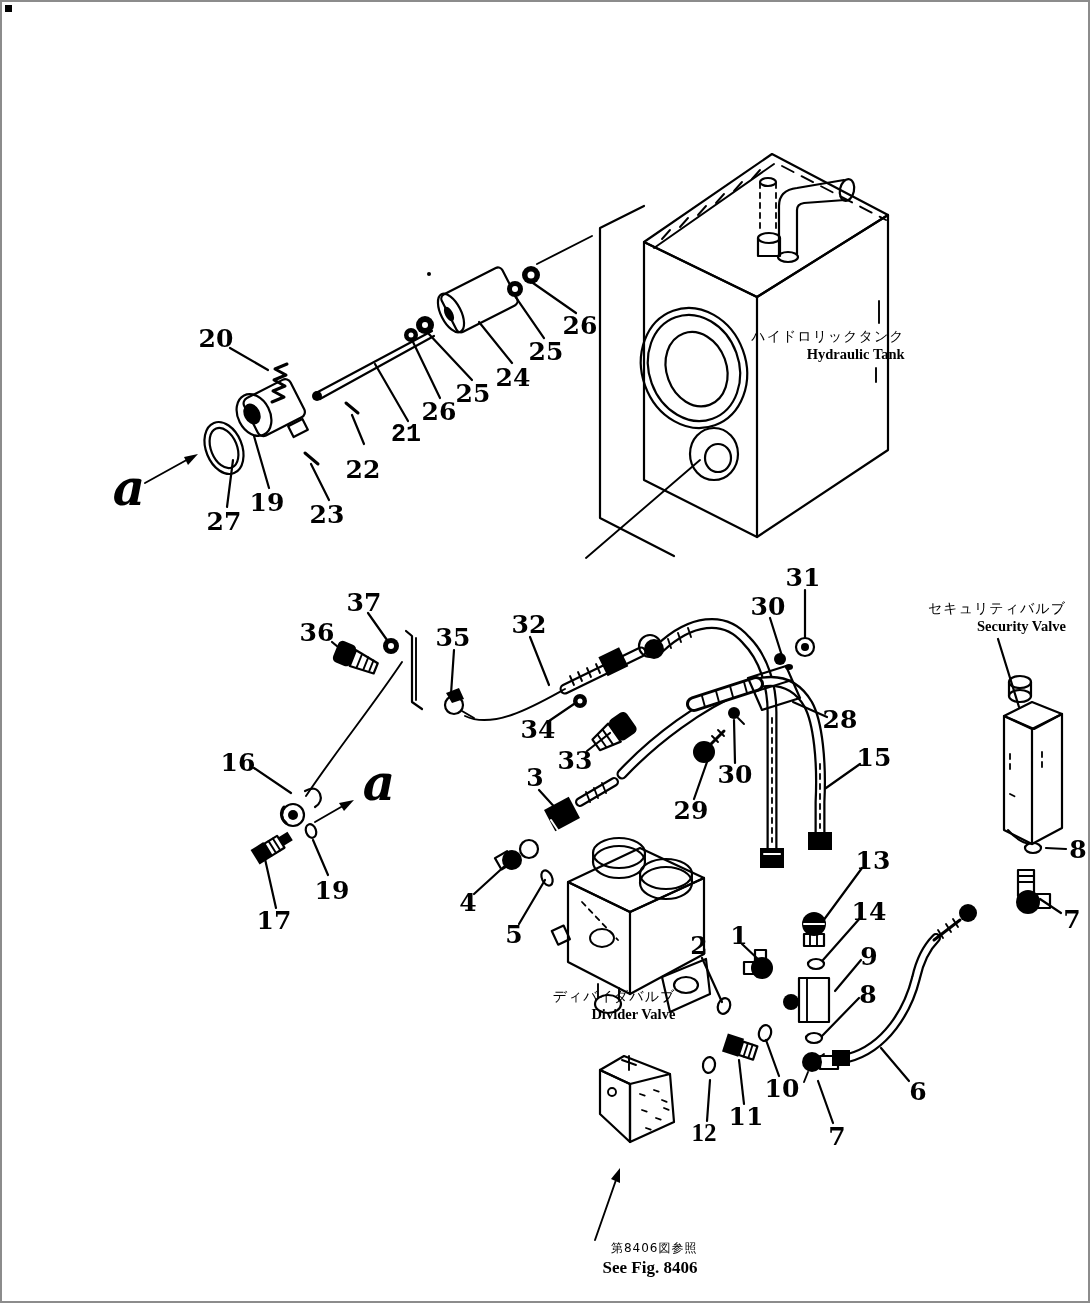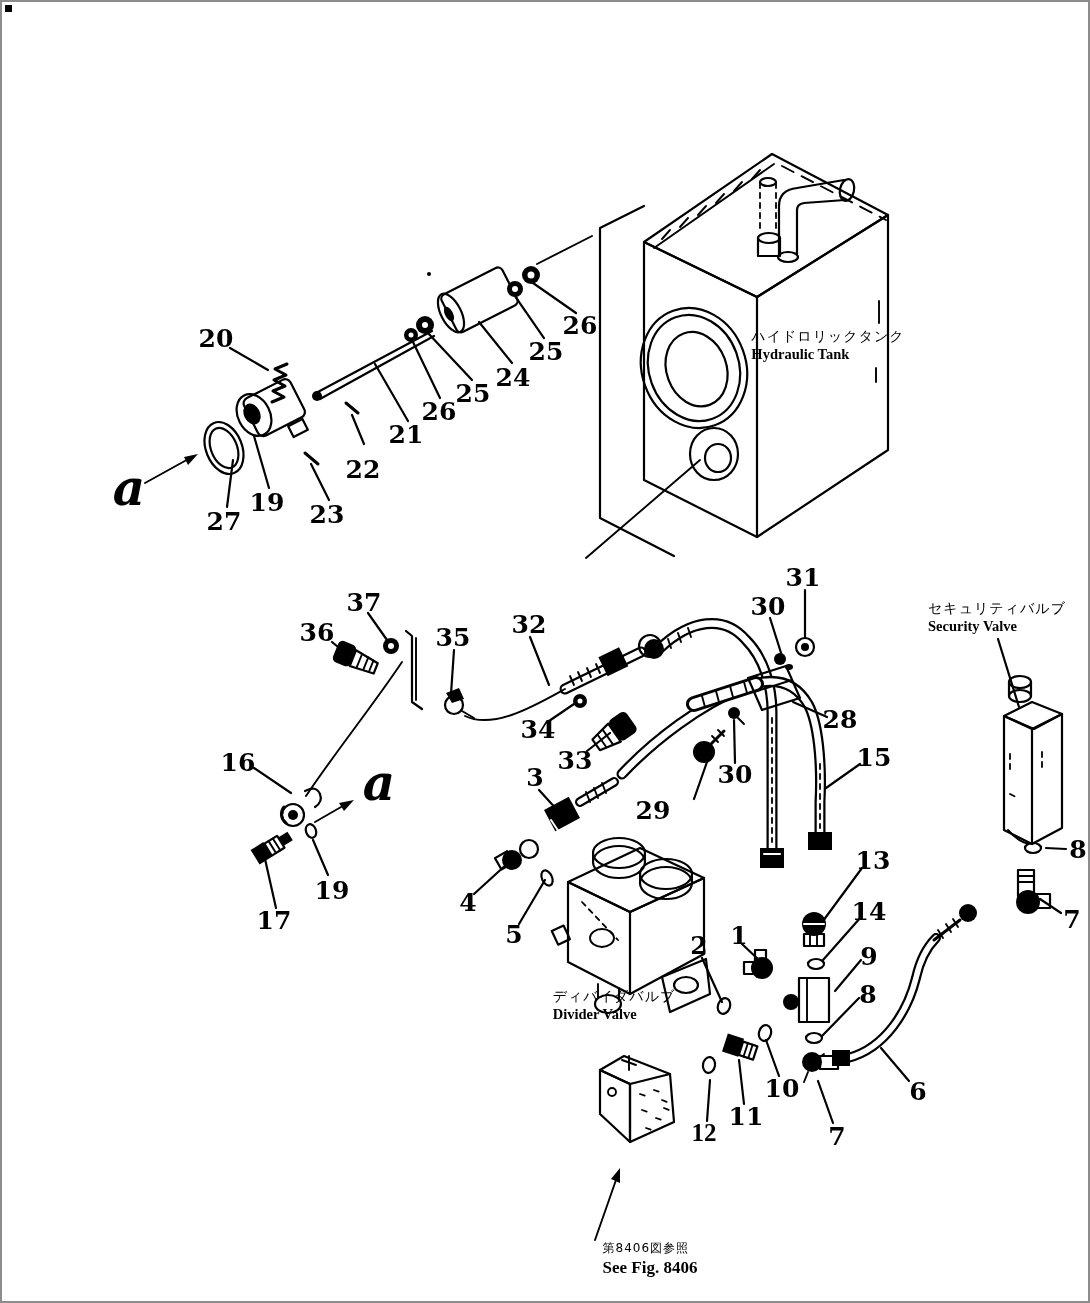--- a/index.html
+++ b/index.html
@@ -25,21 +25,21 @@
   .callout{
     position:absolute;transform:translate(-50%,-50%);
     font-family:"DejaVu Serif","Liberation Serif",serif;
     font-weight:bold;font-size:25px;color:#000;white-space:nowrap;z-index:5;
   }
   .view-marker{
     position:absolute;transform:translate(-50%,-50%);
     font-family:"DejaVu Serif","Liberation Serif",serif;
     font-style:italic;font-weight:bold;font-size:50px;color:#000;z-index:5;
   }
-  .lbl{position:absolute;transform:translate(-50%,-50%);text-align:left;color:#000;
+  .lbl{position:absolute;transform:translate(-50%,-50%);text-align:right;color:#000;
        line-height:1.3;white-space:nowrap;z-index:4;}
   .lbl .jp{font-size:14px;font-family:"DejaVu Sans","Liberation Sans",sans-serif;letter-spacing:1px;}
   .lbl .en{font-size:14.5px;font-weight:bold;font-family:"Liberation Serif","DejaVu Serif",serif;}
   .tank-label{left:826px;top:344px;}
   .secv-label{left:995px;top:616px;}
   .divv-label{left:612px;top:1004px;}
   .figref-label{left:616px;top:1258px;margin-left:32px;}
   .figref-label .jp{font-size:12px;}
   .figref-label .en{font-size:17px;font-weight:bold;}
 </style>
@@ -409,37 +409,37 @@
     <div class="jp">第8406図参照</div>
     <div class="en">See Fig. 8406</div>
   </div>
 
   <div id="callouts">
       <div class="callout" style="left: 214px; top: 336px;">20</div>
       <div class="callout" style="left: 222px; top: 519px;">27</div>
       <div class="callout" style="left: 265px; top: 500px;">19</div>
       <div class="callout" style="left: 325px; top: 512px;">23</div>
       <div class="callout" style="left: 361px; top: 455px; margin-top: 12px;">22</div>
-      <div class="callout" style="left: 404px; top: 432px;">21</div>
+      <div class="callout" style="left: 404px; top: 432px; font-family: Liberation Mono, monospace;">21</div>
       <div class="callout" style="left: 437px; top: 409px;">26</div>
       <div class="callout" style="left: 471px; top: 391px;">25</div>
       <div class="callout" style="left: 511px; top: 375px;">24</div>
       <div class="callout" style="left: 544px; top: 349px;">25</div>
       <div class="callout" style="left: 578px; top: 323px;">26</div>
       <div class="callout" style="left: 315px; top: 630px;">36</div>
       <div class="callout" style="left: 362px; top: 600px;">37</div>
       <div class="callout" style="left: 451px; top: 635px;">35</div>
       <div class="callout" style="left: 527px; top: 622px;">32</div>
       <div class="callout" style="left: 536px; top: 727px;">34</div>
       <div class="callout" style="left: 573px; top: 758px;">33</div>
       <div class="callout" style="left: 766px; top: 604px;">30</div>
       <div class="callout" style="left: 801px; top: 575px;">31</div>
       <div class="callout" style="left: 838px; top: 717px;">28</div>
       <div class="callout" style="left: 872px; top: 755px;">15</div>
-      <div class="callout" style="left: 651px; top: 808px; text-align: center;">29</div>
+      <div class="callout" style="left: 689px; top: 808px; text-align: center;">29</div>
       <div class="callout" style="left: 733px; top: 772px;">30</div>
       <div class="callout" style="left: 236px; top: 760px;">16</div>
       <div class="callout" style="left: 330px; top: 888px;">19</div>
       <div class="callout" style="left: 272px; top: 918px;">17</div>
       <div class="callout" style="left: 533px; top: 775px;">3</div>
       <div class="callout" style="left: 466px; top: 900px;">4</div>
       <div class="callout" style="left: 512px; top: 932px;">5</div>
       <div class="callout" style="left: 871px; top: 858px;">13</div>
       <div class="callout" style="left: 867px; top: 909px;">14</div>
       <div class="callout" style="left: 867px; top: 954px;">9</div>

